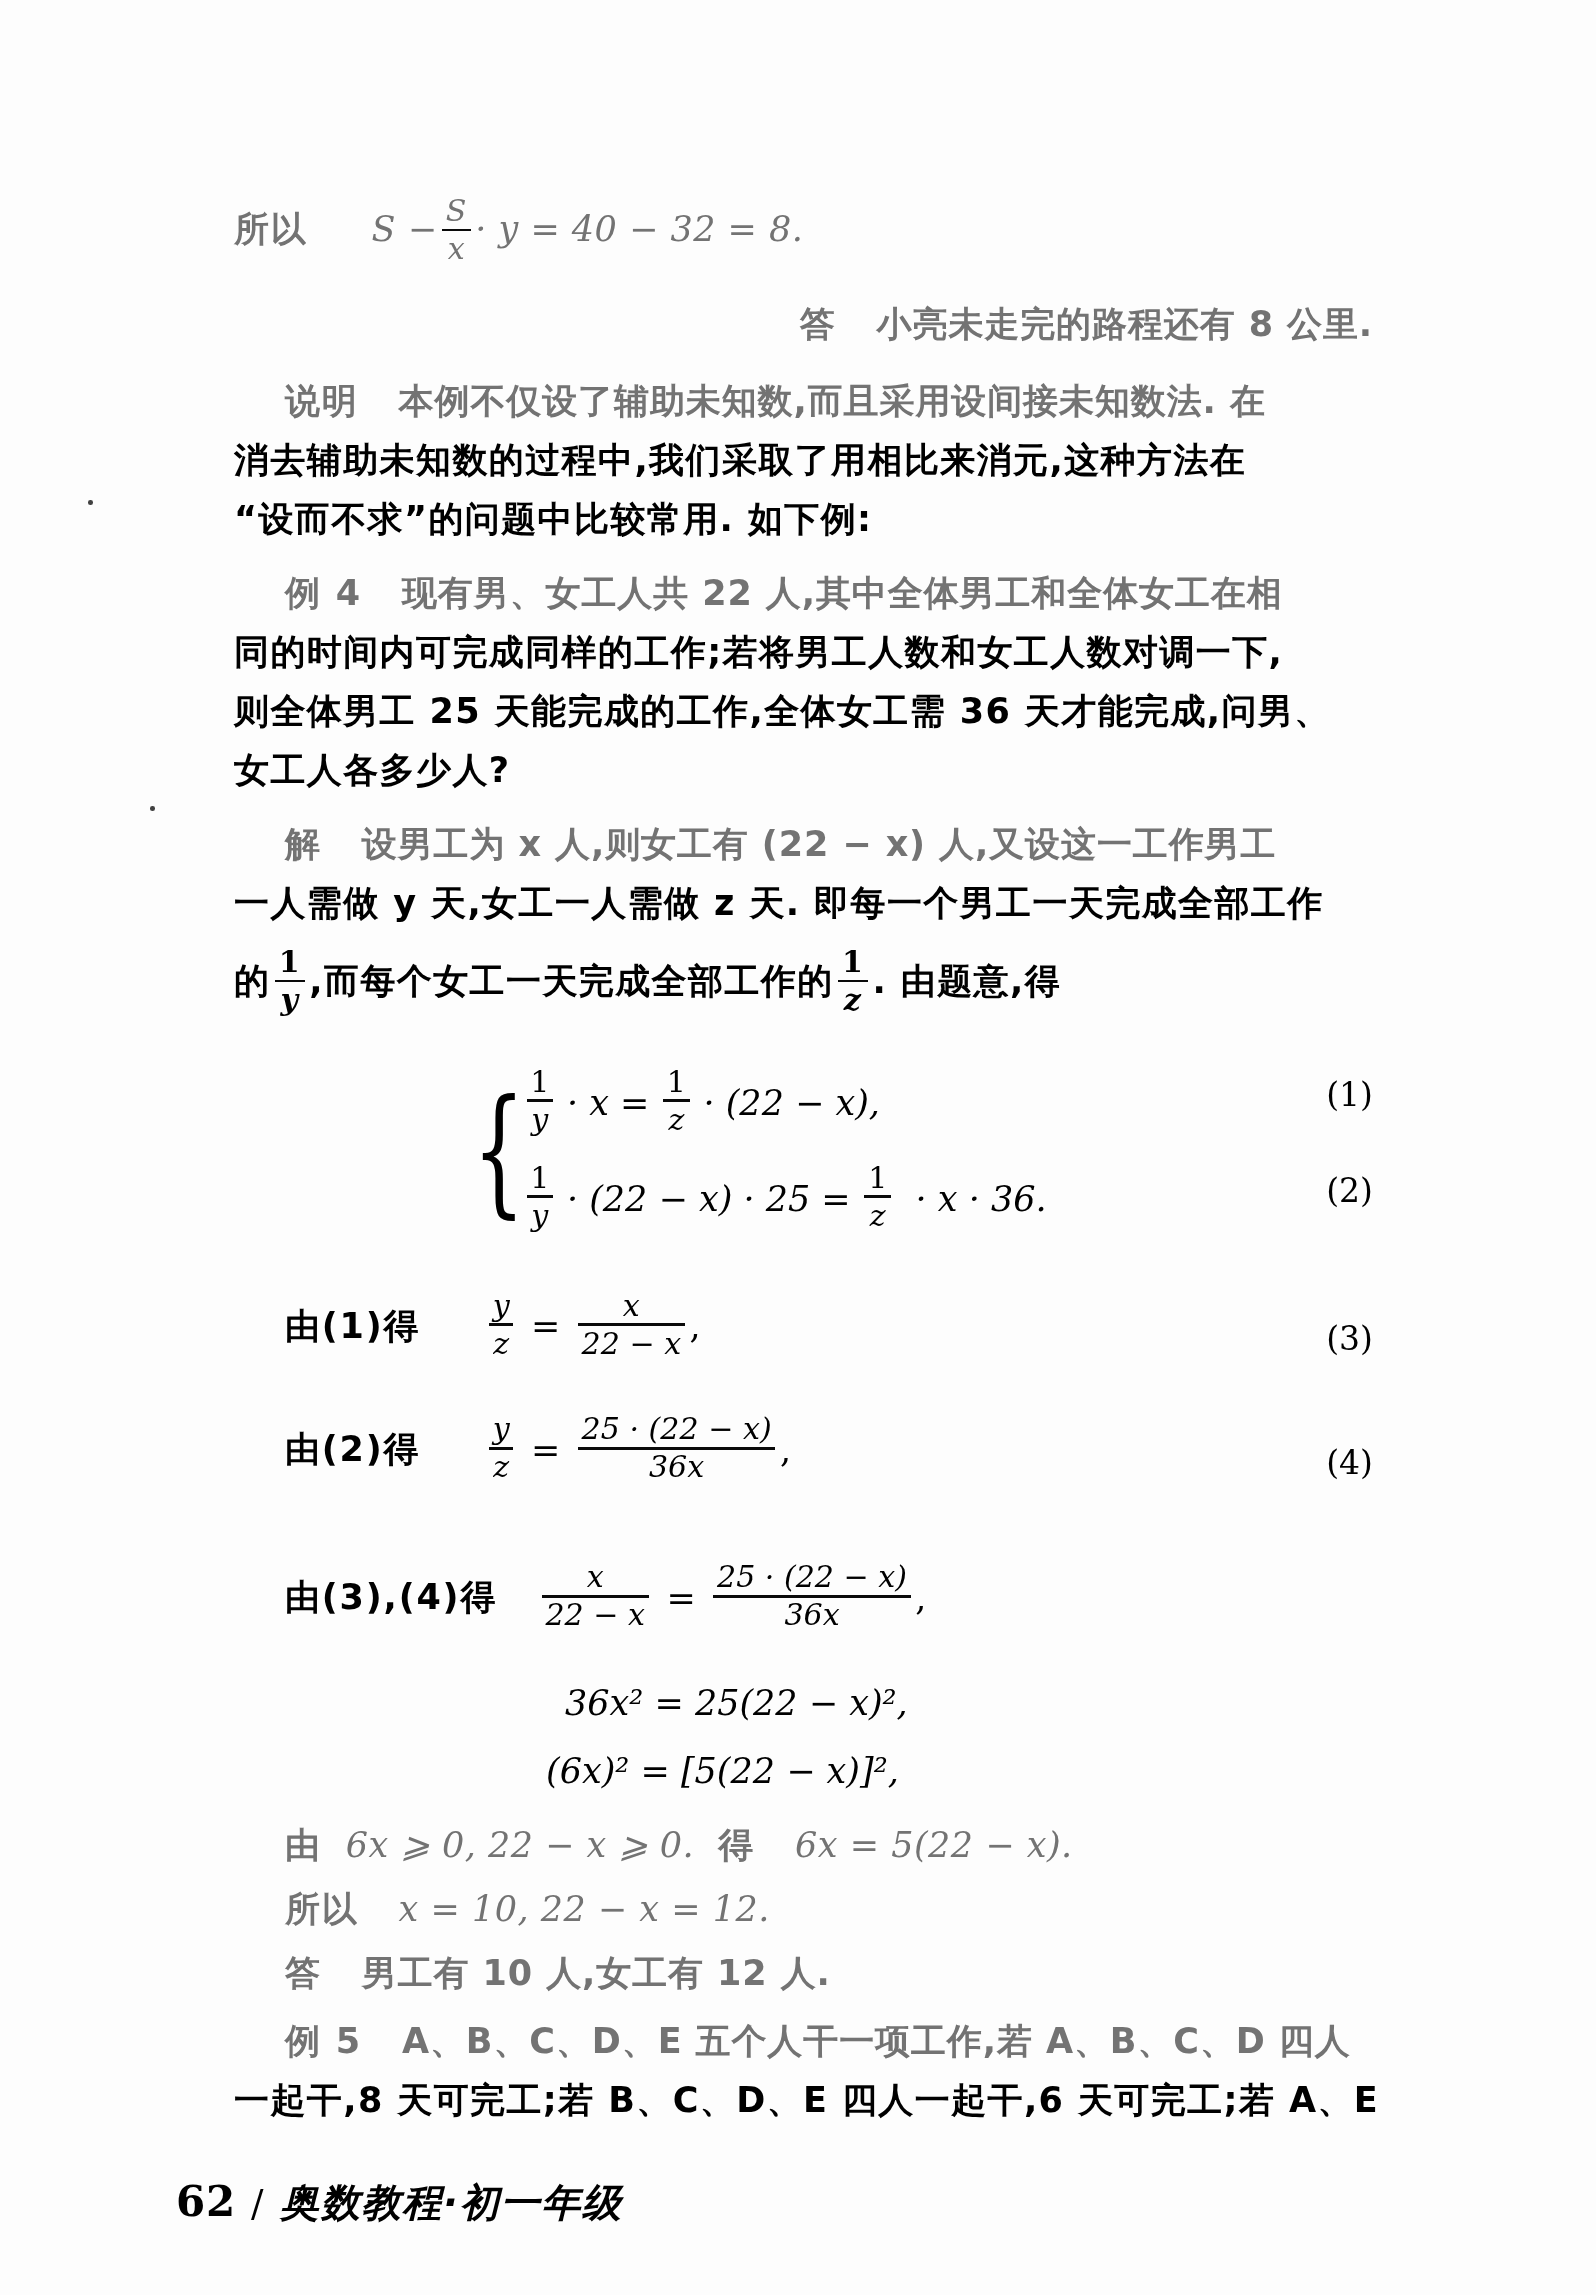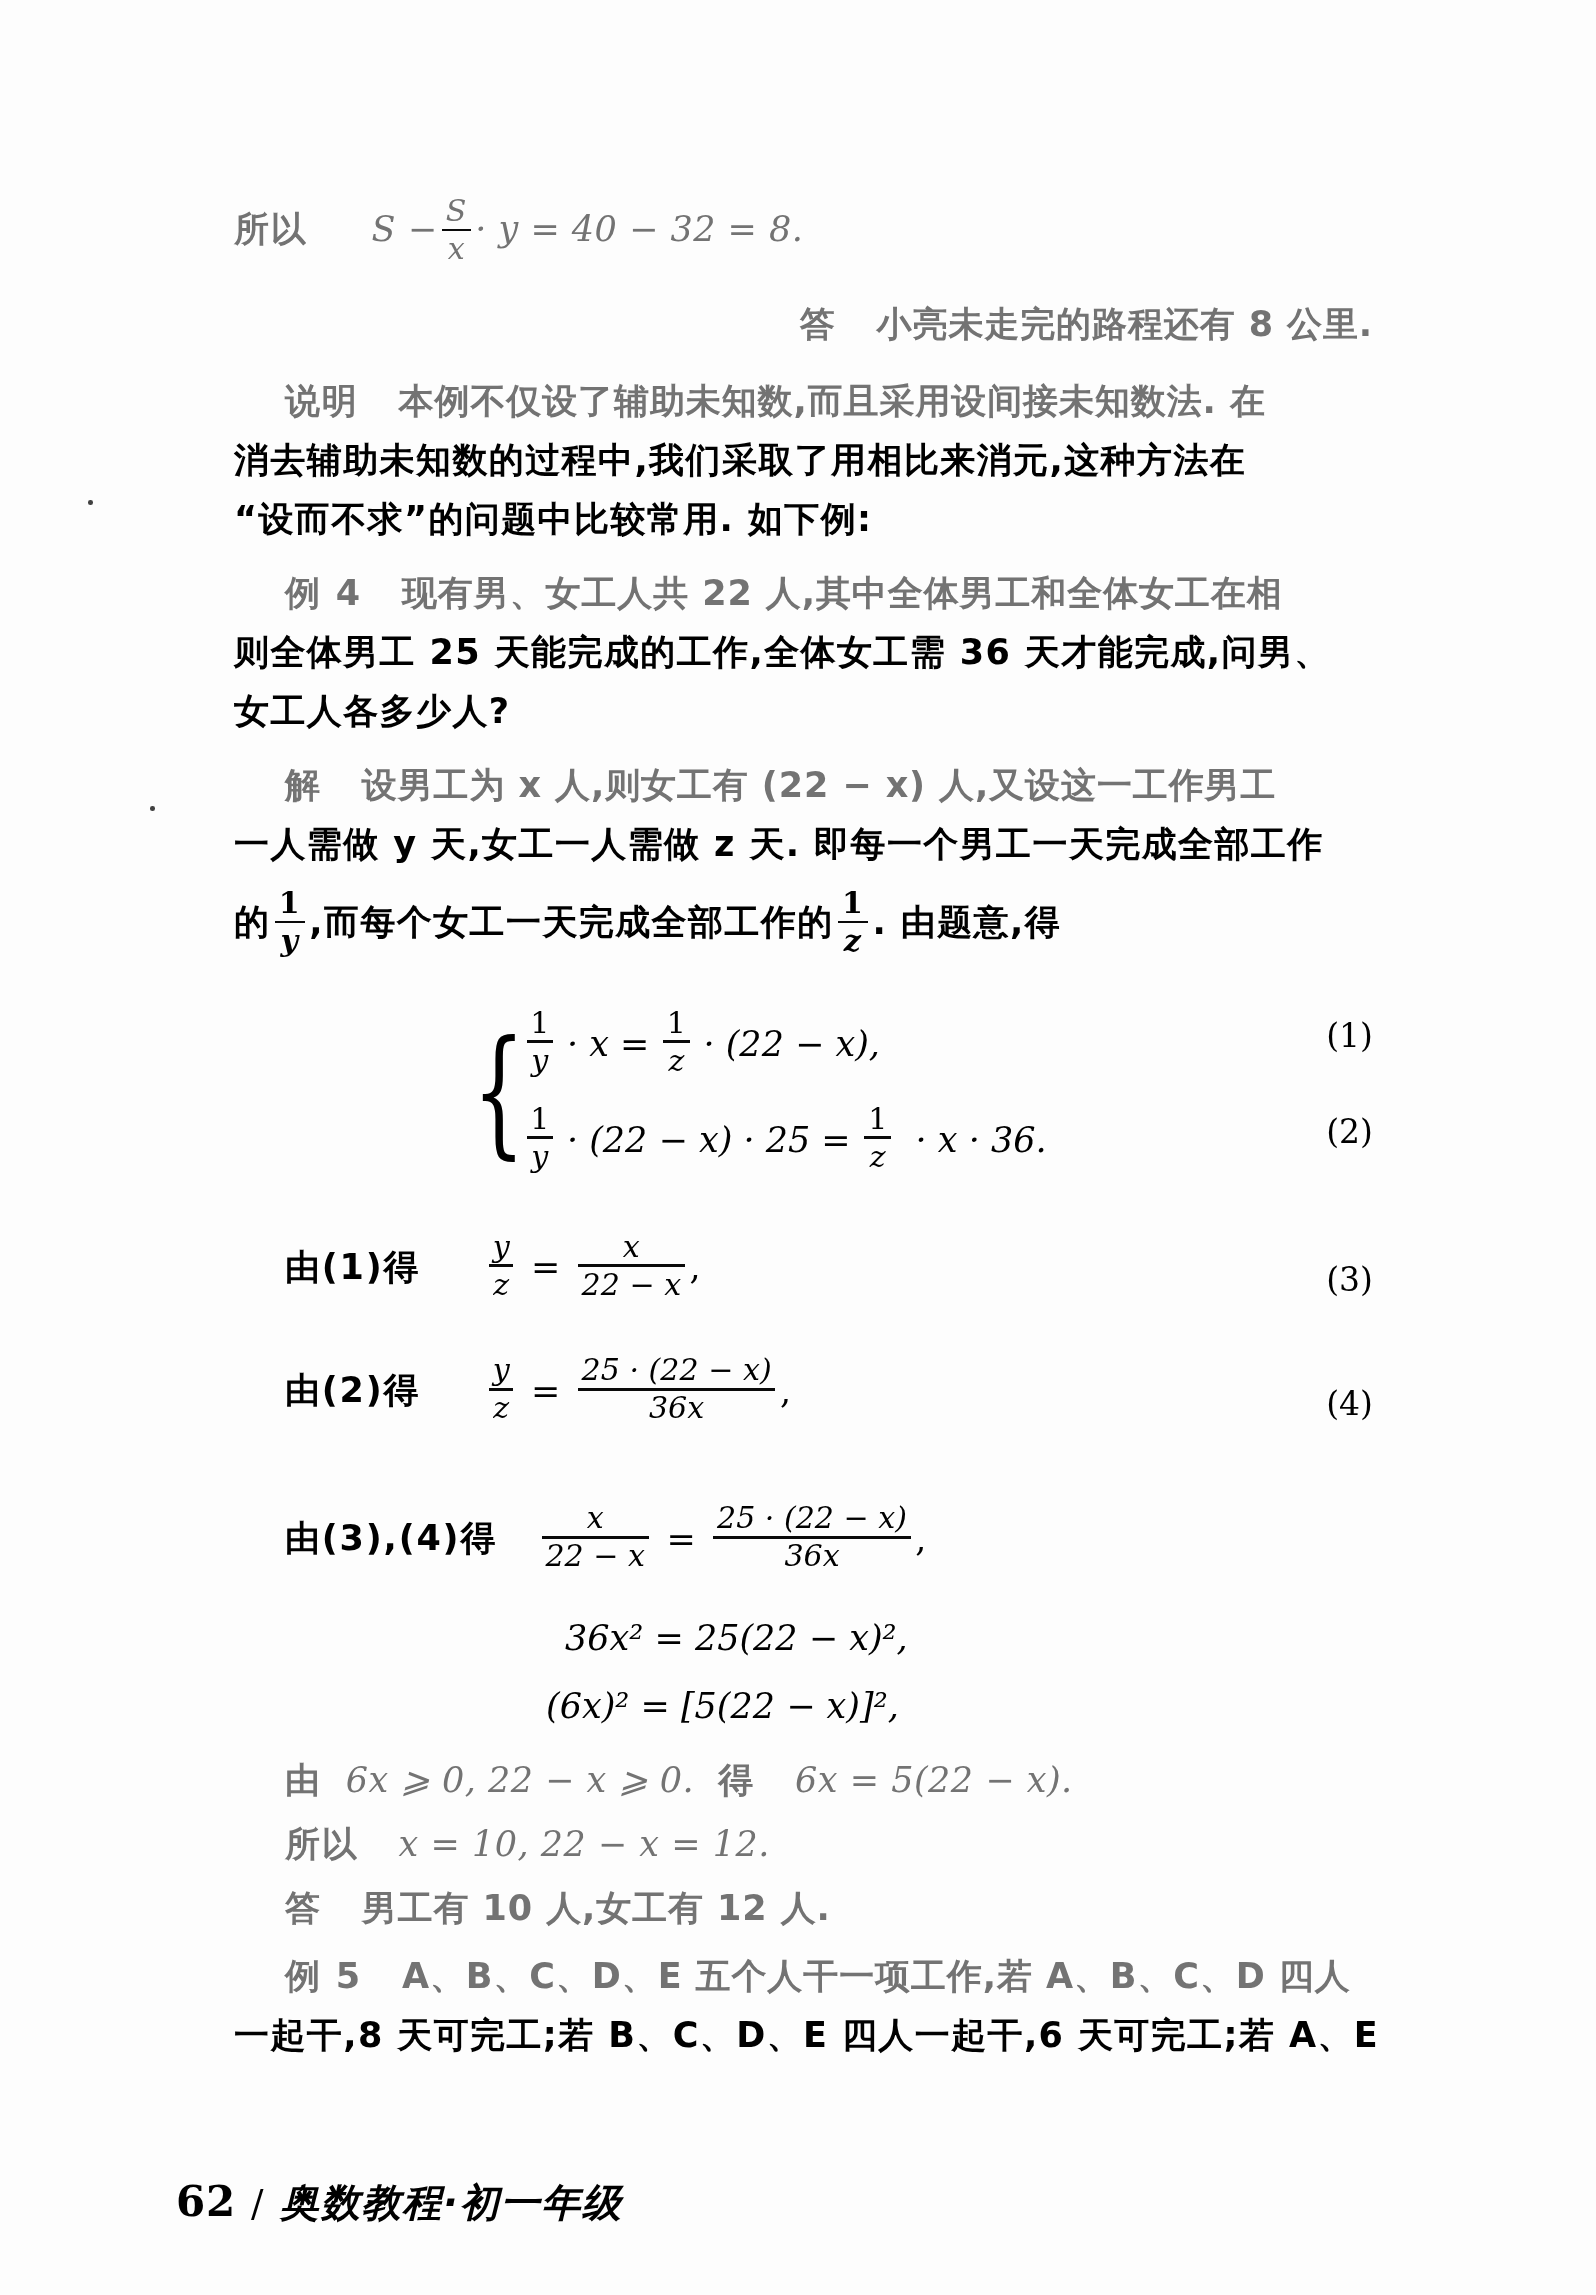--- a/index.html
+++ b/index.html
@@ -196,20 +196,23 @@
     </div>
     <div class="para-line" style="margin-top:24px;">
       <span>消去辅助未知数的过程中,我们采取了用相比来消元,这种方法在</span>
     </div>
     <div class="para-line" style="margin-top:24px;">
       <span>“设而不求”的问题中比较常用. 如下例:</span>
     </div>
 
     <div class="ln indent" style="margin-top:39px;">
       <span class="lbl">例 4</span><span class="gap-m"></span><span class="cn-body">现有男、女工人共 22 人,其中全体男工和全体女工在相</span>
+    </div>
+    <div class="para-line" style="margin-top:24px;">
+      <span>同的时间内可完成同样的工作;若将男工人数和女工人数对调一下,</span>
     </div>
     <div class="para-line" style="margin-top:24px;">
       <span>则全体男工 25 天能完成的工作,全体女工需 36 天才能完成,问男、</span>
     </div>
     <div class="para-line" style="margin-top:24px;">
       <span>女工人各多少人?</span>
     </div>
 
     <div class="ln indent" style="margin-top:39px;">
       <span class="lbl">解</span><span class="gap-m"></span><span class="cn-body">设男工为 x 人,则女工有 (22 − x) 人,又设这一工作男工</span>
@@ -319,21 +322,21 @@
         <span class="mn" style="margin:0 13px;">=</span>
         <span class="frac wide">
             <span class="num mi">25 · (22 − x)</span>
             <span class="bar"></span>
             <span class="den mi">36x</span>
           </span>
         <span class="mn">,</span>
       </div>
     </div>
 
-    <div class="disp mi" style="margin-top:6px; padding-left:331px;">
+    <div class="disp mi" style="margin-top:12px; padding-left:331px;">
       <span>36x² = 25(22 − x)²,</span>
     </div>
     <div class="disp mi" style="margin-top:27.5px; padding-left:312px;">
       <span>(6x)² = [5(22 − x)]²,</span>
     </div>
 
     <div class="ln indent" style="margin-top:37px;">
       <span class="lbl">由</span><span class="gap-s"></span><span class="mi">6x ⩾ 0, 22 − x ⩾ 0.</span><span class="gap-s"></span><span class="lbl">得</span><span class="gap-m"></span><span class="mi">6x = 5(22 − x).</span>
     </div>
 

